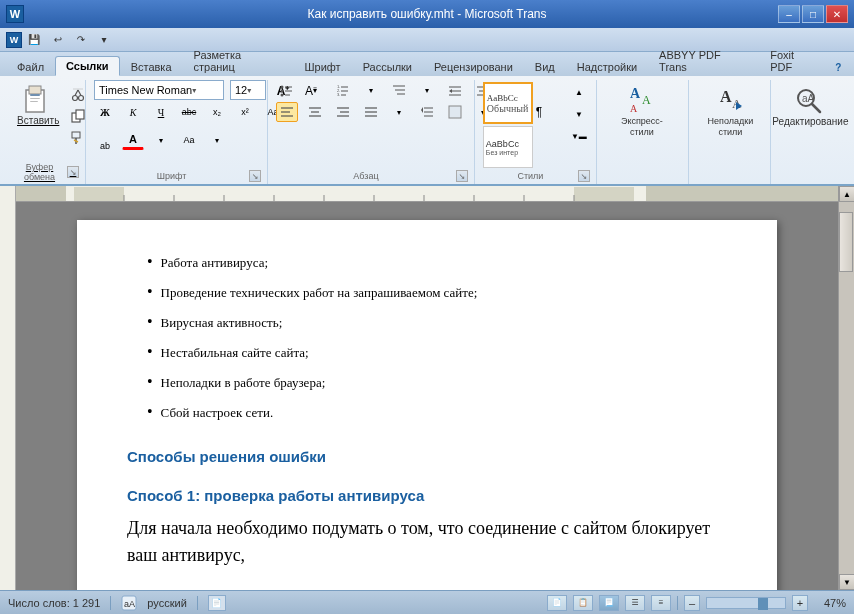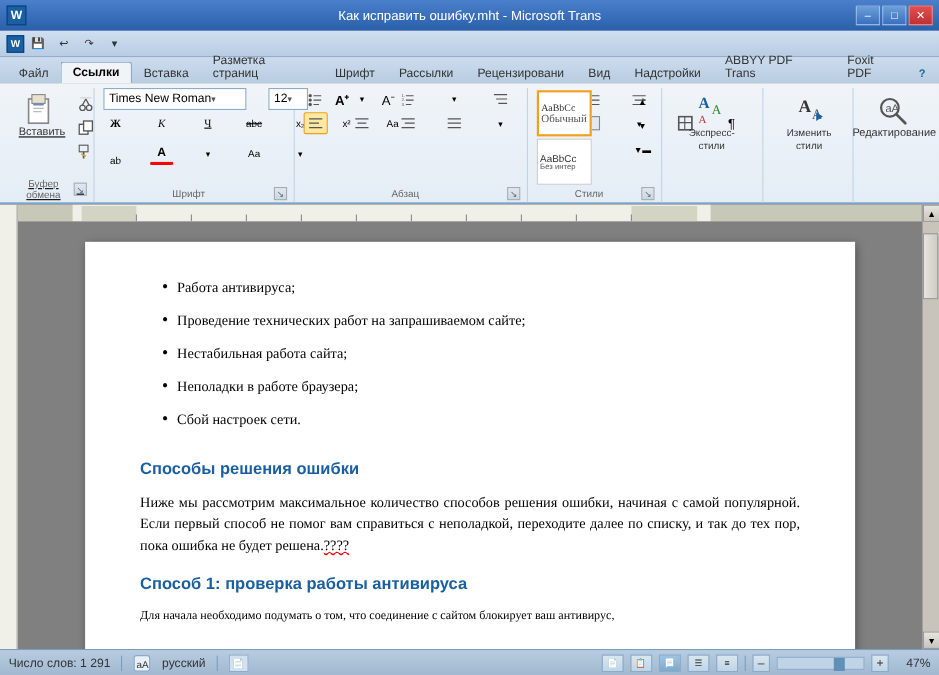--- a/index.html
+++ b/index.html
@@ -129,21 +129,21 @@
       border-radius: 2px;
     }
     .ribbon-small-btn.active { border-color: #f0a020; background: #fce8a0; }
 
     
     .font-section {
       display: flex;
       flex-direction: column;
       gap: 2px;
     }
-    .font-row { display: flex; align-items: center; gap: 20px; text-align: right; }
+    .font-row { display: flex; align-items: center; gap: 6px; text-align: right; }
     .font-name-box {
       width: 130px; height: 20px;
       border: 1px solid #8aabcc;
       background: white;
       padding: 0 4px;
       font-size: 11px;
       display: flex; align-items: center;
     }
     .font-size-box {
       width: 36px; height: 20px;
@@ -529,21 +529,21 @@
     <div class="ribbon-group" style="min-width:80px;">
       <div class="ribbon-group-content">
         <div class="ribbon-big-btn">
           <div class="icon-area">
             <svg width="32" height="32" viewBox="0 0 32 32">
               <text x="6" y="18" font-size="16" font-weight="bold" fill="#333" font-family="serif">A</text>
               <text x="18" y="24" font-size="13" fill="#555" font-family="serif">A</text>
               <polygon points="22,18 28,22 22,26" fill="#1a5fa0"></polygon>
             </svg>
           </div>
-          <span style="font-size:9px;text-align:center;max-width:60px;line-height:1.2;">Изменить стили</span>
+          <span style="font-size:9px;text-align:center;max-width:60px;line-height:1.2;">Неполадки стили</span>
         </div>
       </div>
       <div class="ribbon-group-label">
           <span></span>
         </div>
     </div>
 
     <div class="ribbon-group" style="min-width:70px;">
       <div class="ribbon-group-content">
         <div class="ribbon-big-btn">
@@ -595,39 +595,39 @@
       <div style="background:#808080;padding:8px;overflow-y:auto;height:calc(614px - 28px - 24px - 24px - 82px - 16px - 24px);">
         <div class="doc-page">
           <ul class="bullet-list">
             <li>
               <span>Работа антивируса;</span>
             </li>
             <li>
               <span>Проведение технических работ на запрашиваемом сайте;</span>
             </li>
             <li>
-              <span>Нестабильная работа сайта;</span>
+              <span>Вирусная активность;</span>
+            </li>
+            <li>
+              <span>Нестабильная сайте сайта;</span>
             </li>
             <li>
               <span>Неполадки в работе браузера;</span>
             </li>
             <li>
               <span>Сбой настроек сети.</span>
             </li>
           </ul>
 
           <div class="section-heading">Способы решения ошибки</div>
 
-          <p style="font-size:13px;font-family:'Times New Roman',serif;text-align:justify;margin-bottom:12px;">
-            Ниже мы рассмотрим максимальное количество способов решения ошибки, начиная с самой популярной. Если первый способ не помог вам справиться с неполадкой, переходите далее по списку, и так до тех пор, пока ошибка не будет решена.<span style="text-decoration:underline wavy red;text-decoration-color:red;">????</span>
-          </p>
 
           <div class="section-heading">Способ 1: проверка работы антивируса</div>
 
-          <p style="font-size:11px;font-family:'Times New Roman',serif;">Для начала необходимо подумать о том, что соединение с сайтом блокирует ваш антивирус,</p>
+          <p style="font-size:18px;font-family:'Times New Roman',serif;">Для начала необходимо подумать о том, что соединение с сайтом блокирует ваш антивирус,</p>
         </div>
       </div>
     </div>
 
     <div class="scrollbar-v">
       <div class="scroll-btn">▲</div>
       <div class="scroll-track">
         <div class="scroll-thumb"></div>
       </div>
       <div class="scroll-btn">▼</div>

